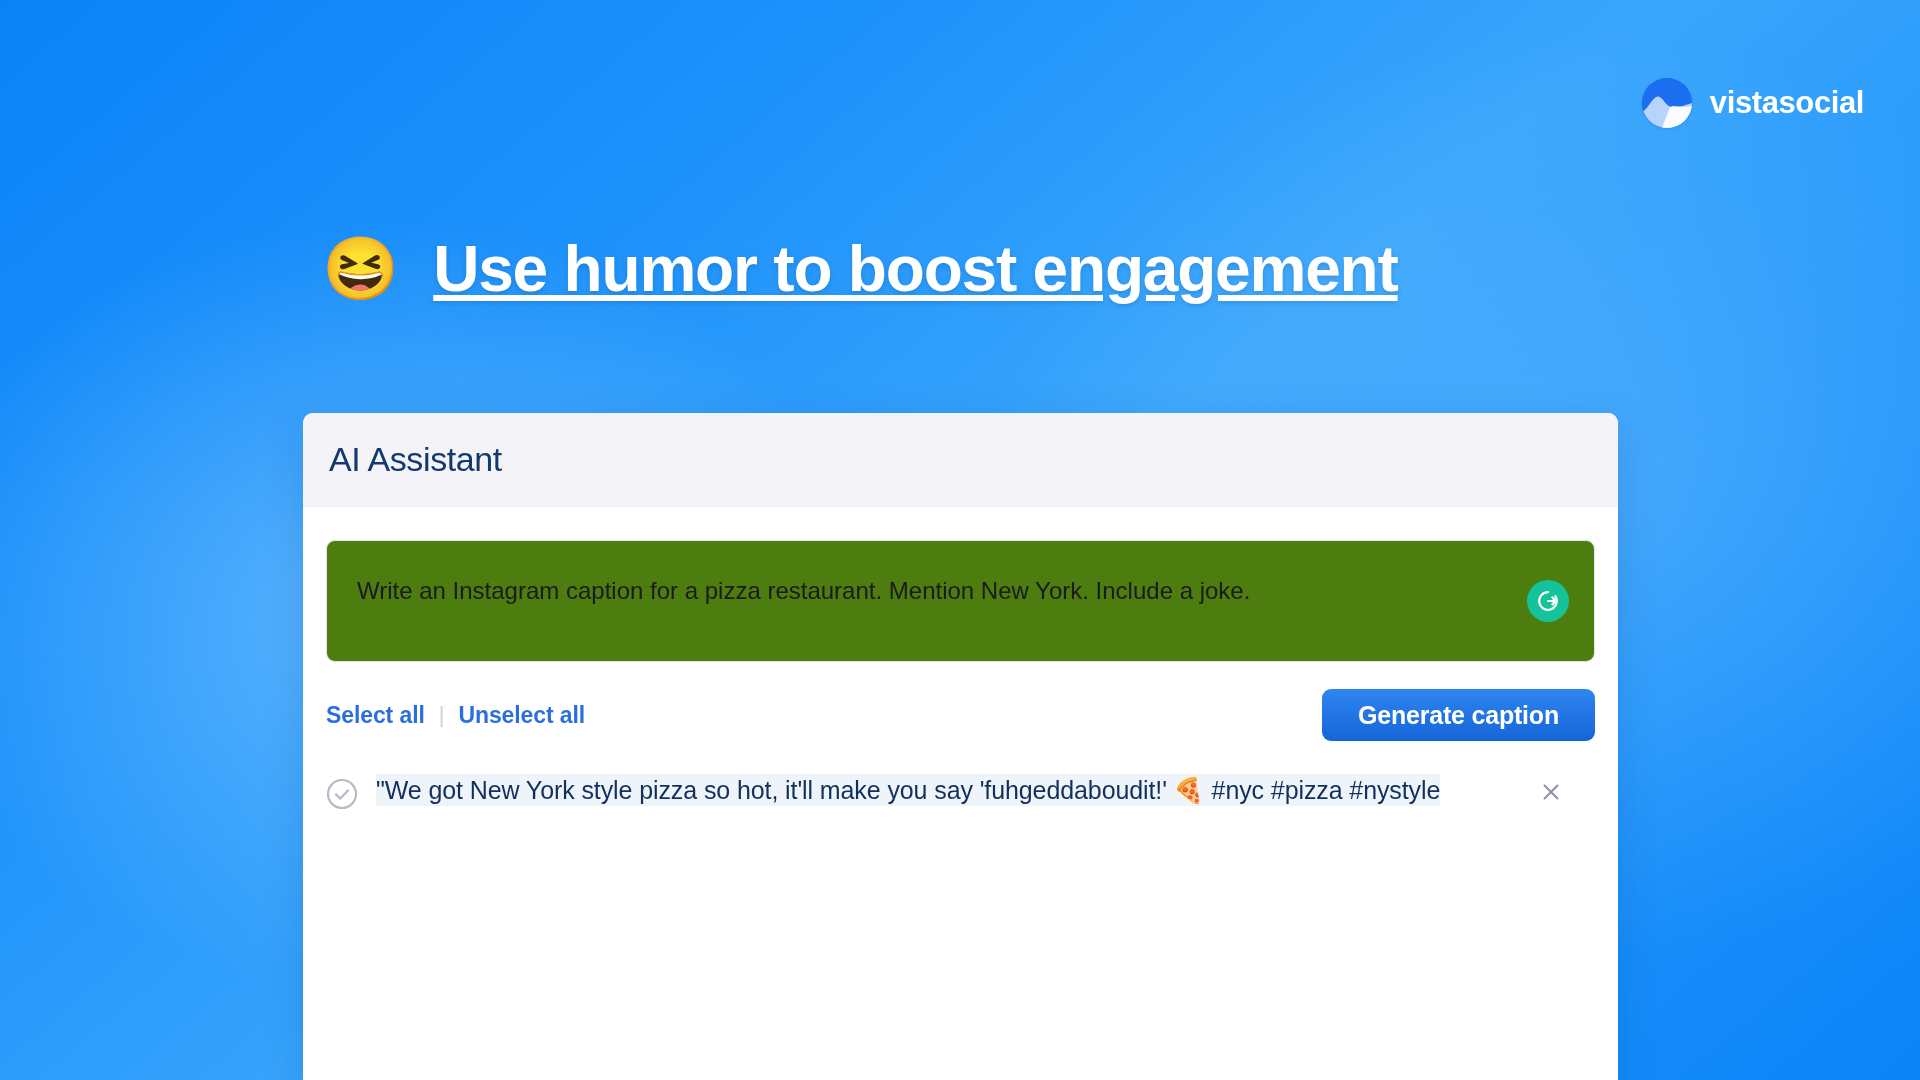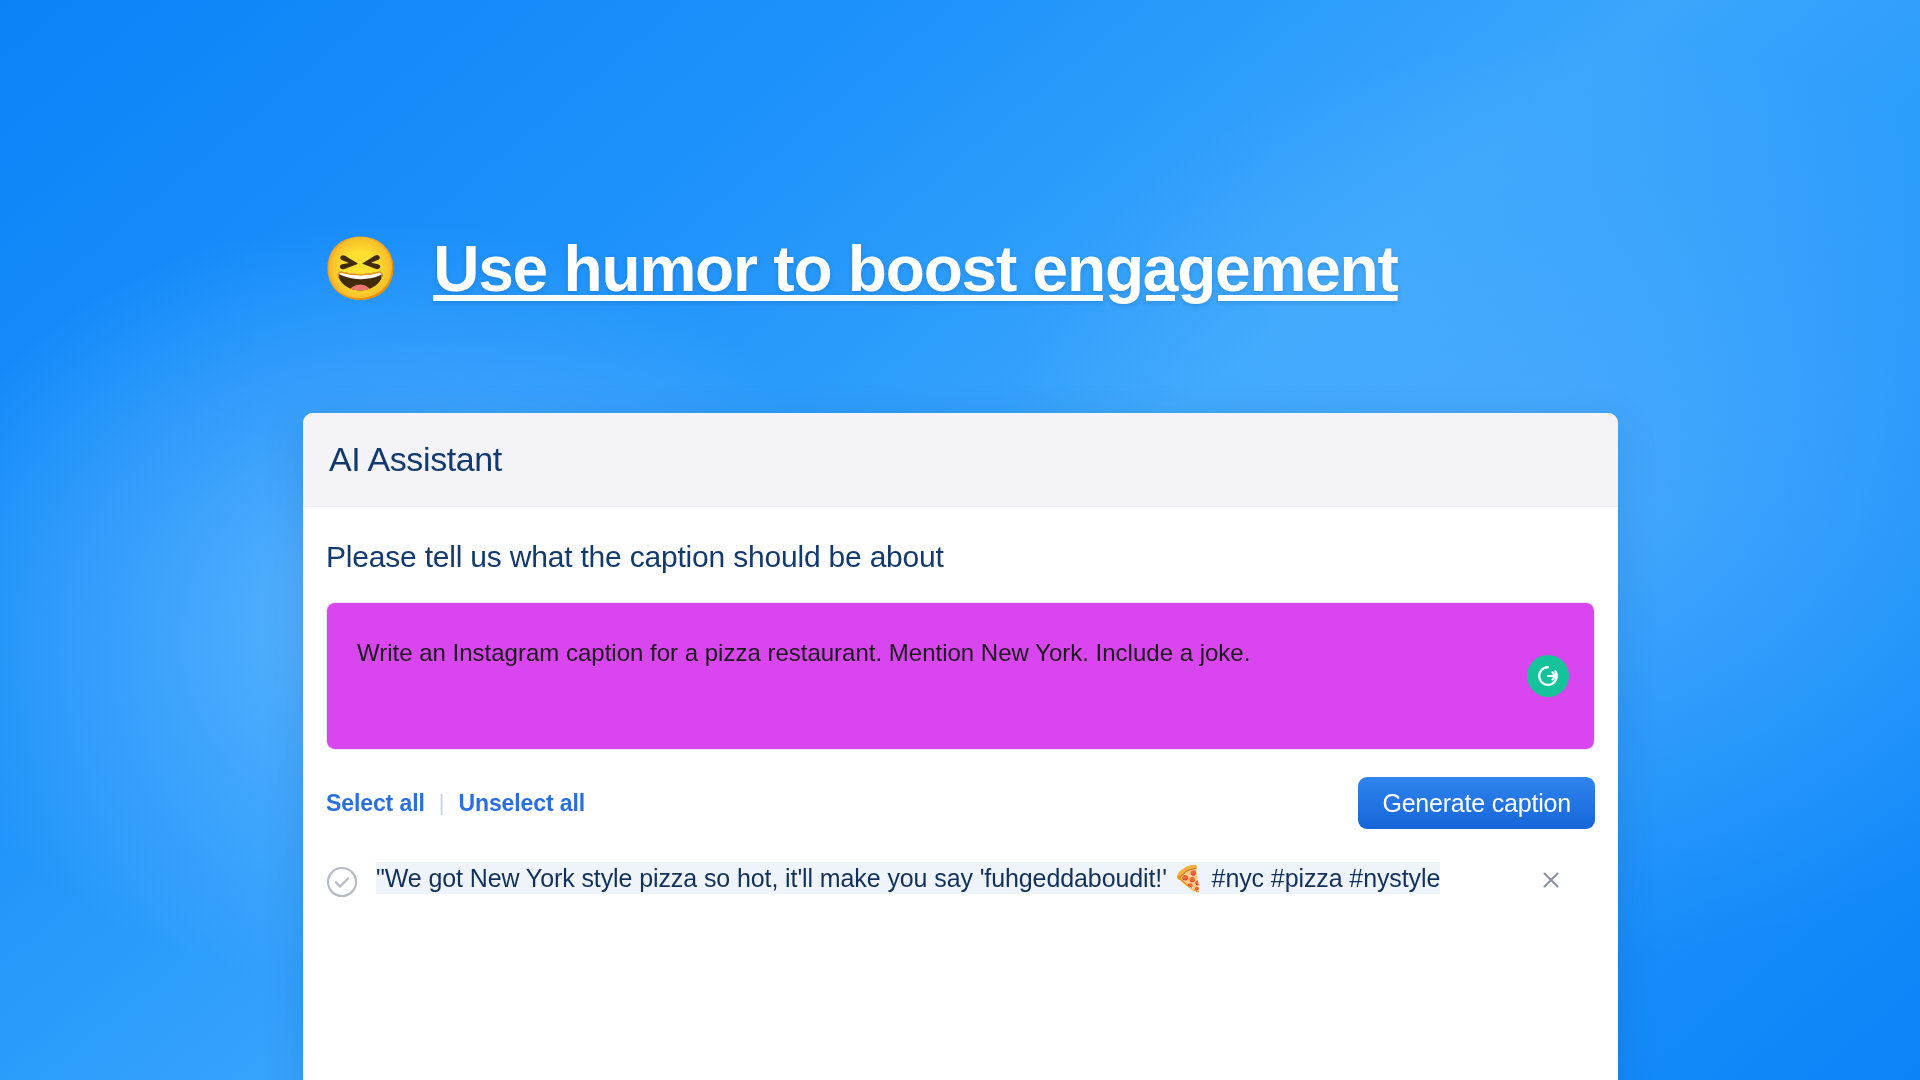--- a/index.html
+++ b/index.html
@@ -72,22 +72,22 @@
 
   .prompt-label {
     color:#123a6e; font-size:30px; font-weight:400;
     letter-spacing:-0.2px; margin-bottom:28px;
   }
 
   .textarea-wrap {
     position:relative;
     border:1px solid #e4e6ec;
     border-radius:9px;
-    height:148px;
-    background:#d946ef;
+    height:122px;
+    background:#4d7c0f;
   }
   .textarea-text {
     position:absolute; left:30px; top:34px; right:90px;
     color:#1b1b1b; font-size:24px; line-height:1.35;
   }
   .grammarly {
     position:absolute; right:25px; top:50%;
     transform:translateY(-50%);
     width:42px; height:42px; border-radius:50%;
     background:#15c39a;
@@ -103,23 +103,23 @@
   .link {
     color:#2a6fe0; font-size:23px; font-weight:700;
     cursor:pointer; letter-spacing:-0.1px;
   }
   .link-sep {
     color:#c7d2e2; font-size:22px; margin:0 14px;
   }
   .spacer { flex:1; }
   .generate-btn {
     background:linear-gradient(180deg, #2f85ef 0%, #1565d8 100%);
-    color:#ffffff; font-size:25px; font-weight:400;
+    color:#ffffff; font-size:25px; font-weight:700;
     border:none; border-radius:9px;
-    padding:0 24px; height:52px;
+    padding:0 36px; height:52px;
     cursor:pointer; letter-spacing:-0.2px;
     white-space:nowrap;
   }
 
   
   .result-row {
     display:flex; align-items:flex-start;
     margin-top:30px; gap:18px;
   }
   .check-icon { flex:none; margin-top:4px; }
@@ -139,35 +139,44 @@
     cursor:pointer; color:#8a93a6;
     font-size:30px; line-height:1;
     padding:2px 6px;
   }
 </style>
 </head>
 <body>
 
 <div class="stage">
 
+  <div class="brand">
+    <div class="brand-mark">
+      <svg viewBox="0 0 50 50" xmlns="http://www.w3.org/2000/svg" aria-hidden="true">
+        <circle cx="25" cy="25" r="25" fill="#1b6ef0"></circle>
+        <path d="M0 34 C6 31 9 22 14 19 C19 16 22 25 27 28 C32 31 38 29 50 25 L50 50 L0 50 Z" fill="#b9d4fb"></path>
+        <path d="M28 29 C33 26 39 31 50 28 L50 50 L20 50 Z" fill="#ffffff" opacity="0.92"></path>
+      </svg>
+    </div>
+    <div class="brand-name">vistasocial</div>
+  </div>
 
   <div class="headline">
     <span class="headline-emoji">😆</span>
     <span class="headline-text">Use humor to boost engagement</span>
   </div>
 
   <div class="card">
 
     <div class="card-header">
       <div class="card-title">AI Assistant</div>
     </div>
 
     <div class="card-body">
 
-      <div class="prompt-label">Please tell us what the caption should be about</div>
 
       <div class="textarea-wrap">
         <div class="textarea-text">Write an Instagram caption for a pizza restaurant. Mention New York. Include a joke.</div>
         <div class="grammarly">
           <svg width="26" height="26" viewBox="0 0 26 26" xmlns="http://www.w3.org/2000/svg" aria-hidden="true">
             <path d="M13 4.2a8.8 8.8 0 1 0 7.4 4.05" fill="none" stroke="#ffffff" stroke-width="2.2" stroke-linecap="round"></path>
             <path d="M13 13h7.1" fill="none" stroke="#ffffff" stroke-width="2.2" stroke-linecap="round"></path>
             <path d="M17.4 9.4l3.3 3.6-3.3 3.4" fill="none" stroke="#ffffff" stroke-width="2.2" stroke-linecap="round" stroke-linejoin="round"></path>
           </svg>
         </div>

